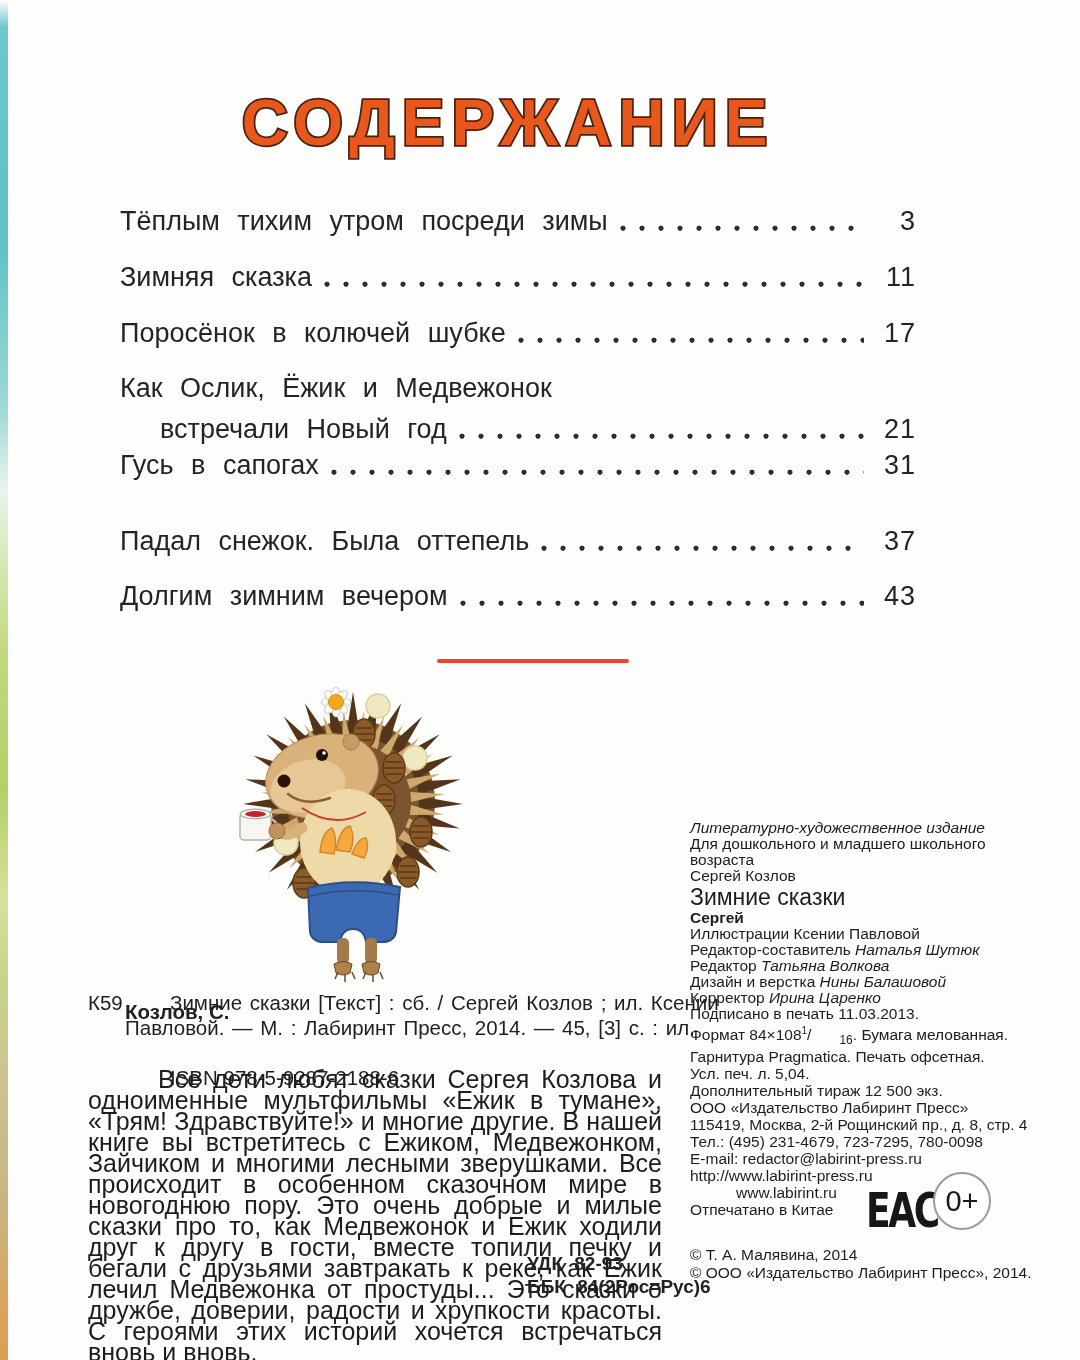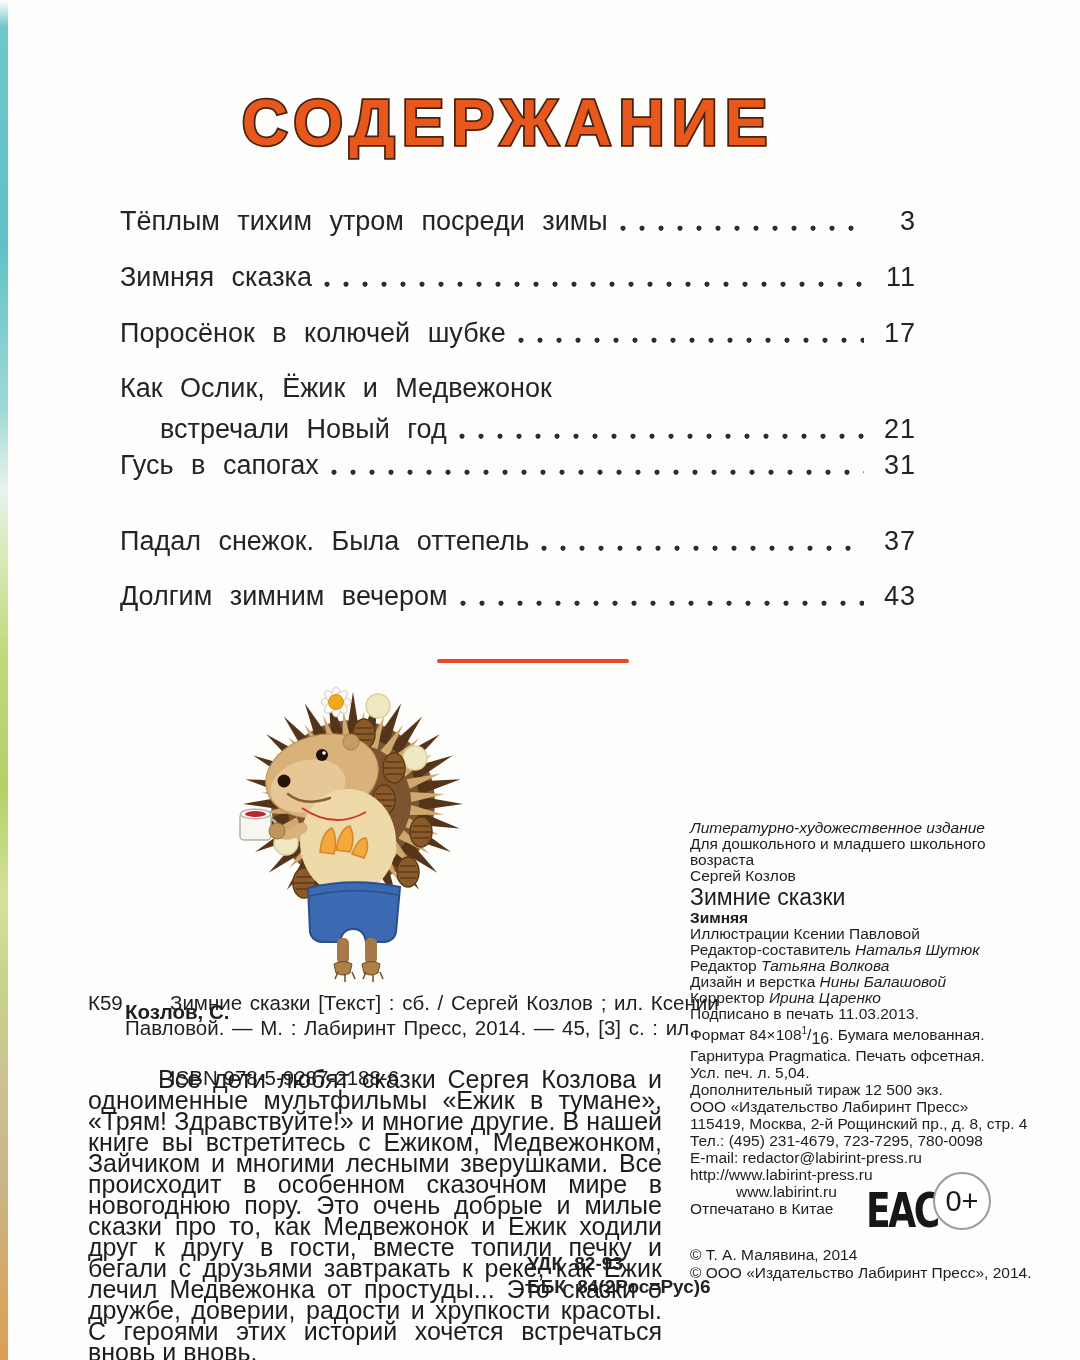--- a/index.html
+++ b/index.html
@@ -50,21 +50,21 @@
   .c-italic{font-style:italic;}
   .c-audience{margin-top:7px;}
   .c-author{margin-top:6px;}
   .c-title{margin-top:4px;font-size:23px;line-height:26px;}
   .c-subtitle{font-weight:bold;margin-top:1px;}
   .c-illu{margin-top:15px;}
   .credit .nm{font-style:italic;}
   .c-print{margin-top:11px;}
   .c-print div{margin-bottom:1px;}
   sup{font-size:10px;vertical-align:super;}
-  sub{font-size:16px;vertical-align:sub;}
+  sub{font-size:12px;vertical-align:sub;margin-left:28px;}
   .c-pub{margin-top:10px;}
   .c-pub div{margin-bottom:1px;}
   .site2{padding-left:46px;}
   .c-printed{margin-top:16px;}
 
   .copyrights{position:absolute;left:690px;top:1246px;font-size:15.5px;line-height:17.5px;color:#1d1d1d;}
   .copyrights .cr3{padding-left:23px;}
 
   
   .eac{position:absolute;left:866px;top:1182px;width:50px;height:54px;
@@ -263,21 +263,21 @@
   <div class="bib bib-isbn" style="position:absolute">ISBN 978-5-9287-2188-6</div>
   <div class="annotation">Все дети любят сказки Сергея Козлова и одноименные мультфильмы «Ежик в тумане», «Трям! Здравствуйте!» и многие другие. В нашей книге вы встретитесь с Ежиком, Медвежонком, Зайчиком и многими лесными зверушками. Все происходит в особенном сказочном мире в новогоднюю пору. Это очень добрые и милые сказки про то, как Медвежонок и Ежик ходили друг к другу в гости, вместе топили печку и бегали с друзьями завтракать к реке, как Ежик лечил Медвежонка от простуды... Это сказки о дружбе, доверии, радости и хрупкости красоты. С героями этих историй хочется встречаться вновь и вновь.</div>
   <div class="udk">УДК  82-93</div>
   <div class="bbk">ББК  84(2Рос=Рус)6</div>
 
   <div class="colophon">
     <div class="c-italic">Литературно-художественное издание</div>
     <div class="c-audience">Для дошкольного и младшего школьного возраста</div>
     <div class="c-author">Сергей Козлов</div>
     <div class="c-title">Зимние сказки</div>
-    <div class="c-subtitle">Зимняя</div>
+    <div class="c-subtitle">Сергей</div>
     <div class="c-illu">Иллюстрации Ксении Павловой</div>
     <div class="credit">
       <span>Редактор-составитель</span>
       <span class="nm">Наталья Шутюк</span>
     </div>
     <div class="credit">
       <span>Редактор</span>
       <span class="nm">Татьяна Волкова</span>
     </div>
     <div class="credit">

